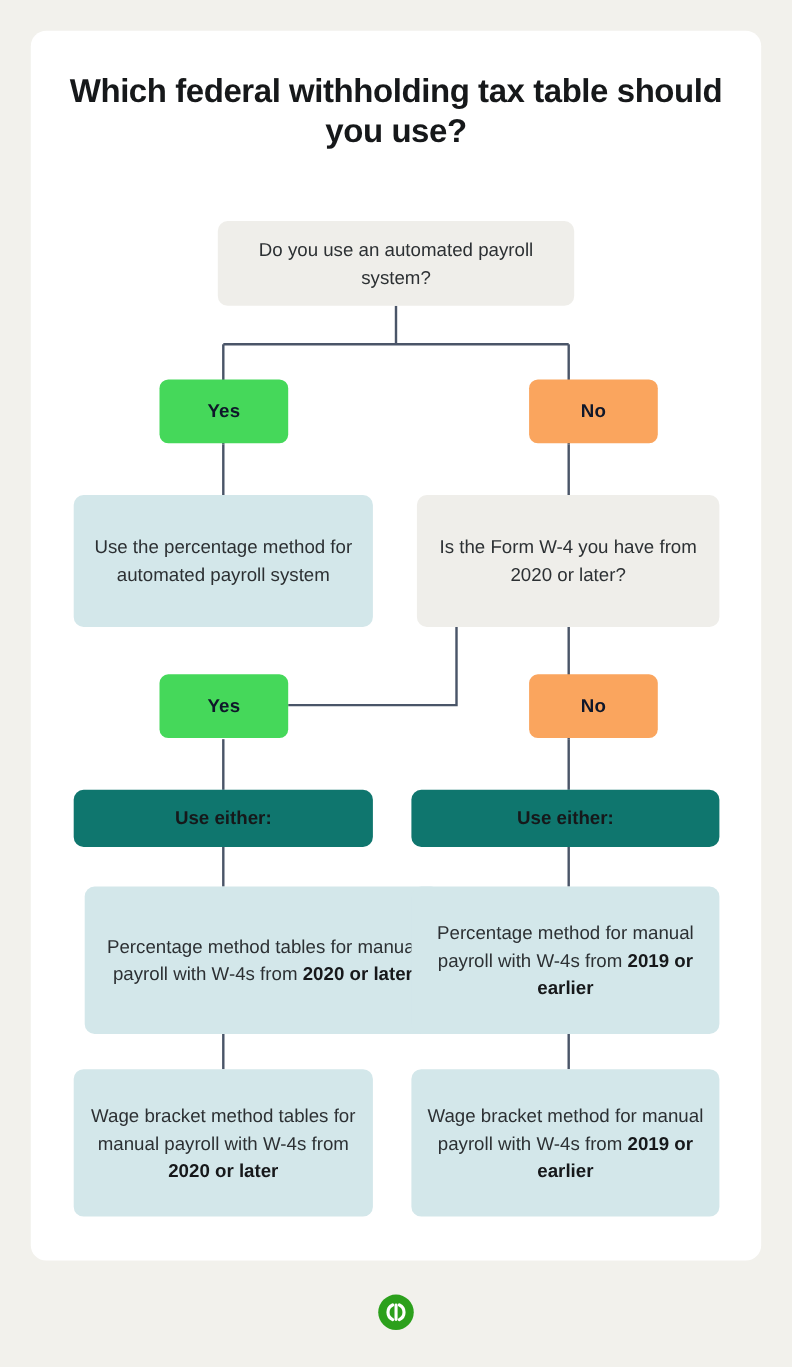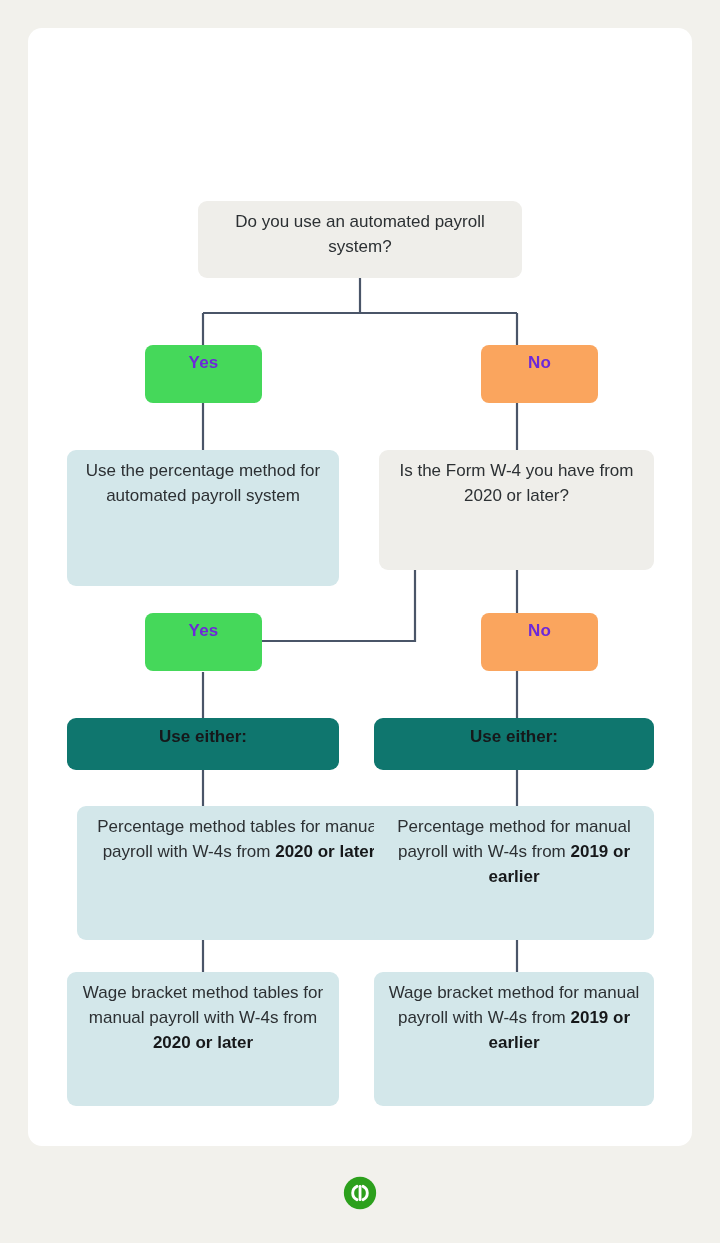--- a/index.html
+++ b/index.html
@@ -55,20 +55,21 @@
     top: 0;
     width: 720px;
     height: 1243px;
     pointer-events: none;
   }
 
   
   .node {
     position: absolute;
     display: flex;
+    align-items: center;
     justify-content: center;
     text-align: center;
     border-radius: 9px;
     padding: 8px 12px;
   }
 
   .node-text {
     display: block;
     width: 100%;
   }
@@ -79,21 +80,21 @@
     color: #2C3033;
     font-size: 17px;
     line-height: 25px;
     font-weight: 400;
   }
 
   
   .chip {
     font-size: 17px;
     font-weight: 700;
-    color: #6d28d9;
+    color: #0f172a;
     border-radius: 8px;
     letter-spacing: 0.2px;
   }
   .chip-yes { background: #45D85A; }
   .chip-no  { background: #FAA55E; margin-left: 22px; }
 
   
   .out-box {
     background: #D3E7EA;
     color: #2C3033;
@@ -148,20 +149,21 @@
     color: #2A2A2A;
   }
 </style>
 </head>
 <body>
 
 <div class="infographic">
 
   <div class="card"></div>
 
+  <h1 class="title">Which federal withholding tax table should you use?</h1>
 
   <svg class="connectors" viewBox="0 0 720 1243" width="720" height="1243" aria-hidden="true">
     <g stroke="#4A5568" stroke-width="2.2" fill="none" stroke-linecap="butt">
 
       <path d="M360,278 L360,313"></path>
 
       <path d="M203,313 L517,313"></path>
 
       <path d="M203,313 L203,404"></path>
 
@@ -194,21 +196,21 @@
   </div>
 
   <div class="node chip chip-yes" style="left:145px; top:345px; width:117px; height:58px;">
     <span class="node-text">Yes</span>
   </div>
 
   <div class="node chip chip-no" style="left:459px; top:345px; width:117px; height:58px;">
     <span class="node-text">No</span>
   </div>
 
-  <div class="node out-box" style="left:67px; top:450px; width:272px; height:136px;">
+  <div class="node out-box" style="left:67px; top:450px; width:272px; height:120px;">
     <span class="node-text">Use the percentage method for automated payroll system</span>
   </div>
 
   <div class="node q-box" style="left:379px; top:450px; width:275px; height:120px;">
     <span class="node-text">Is the Form W-4 you have from 2020 or later?</span>
   </div>
 
   <div class="node chip chip-yes" style="left:145px; top:613px; width:117px; height:58px;">
     <span class="node-text">Yes</span>
   </div>

